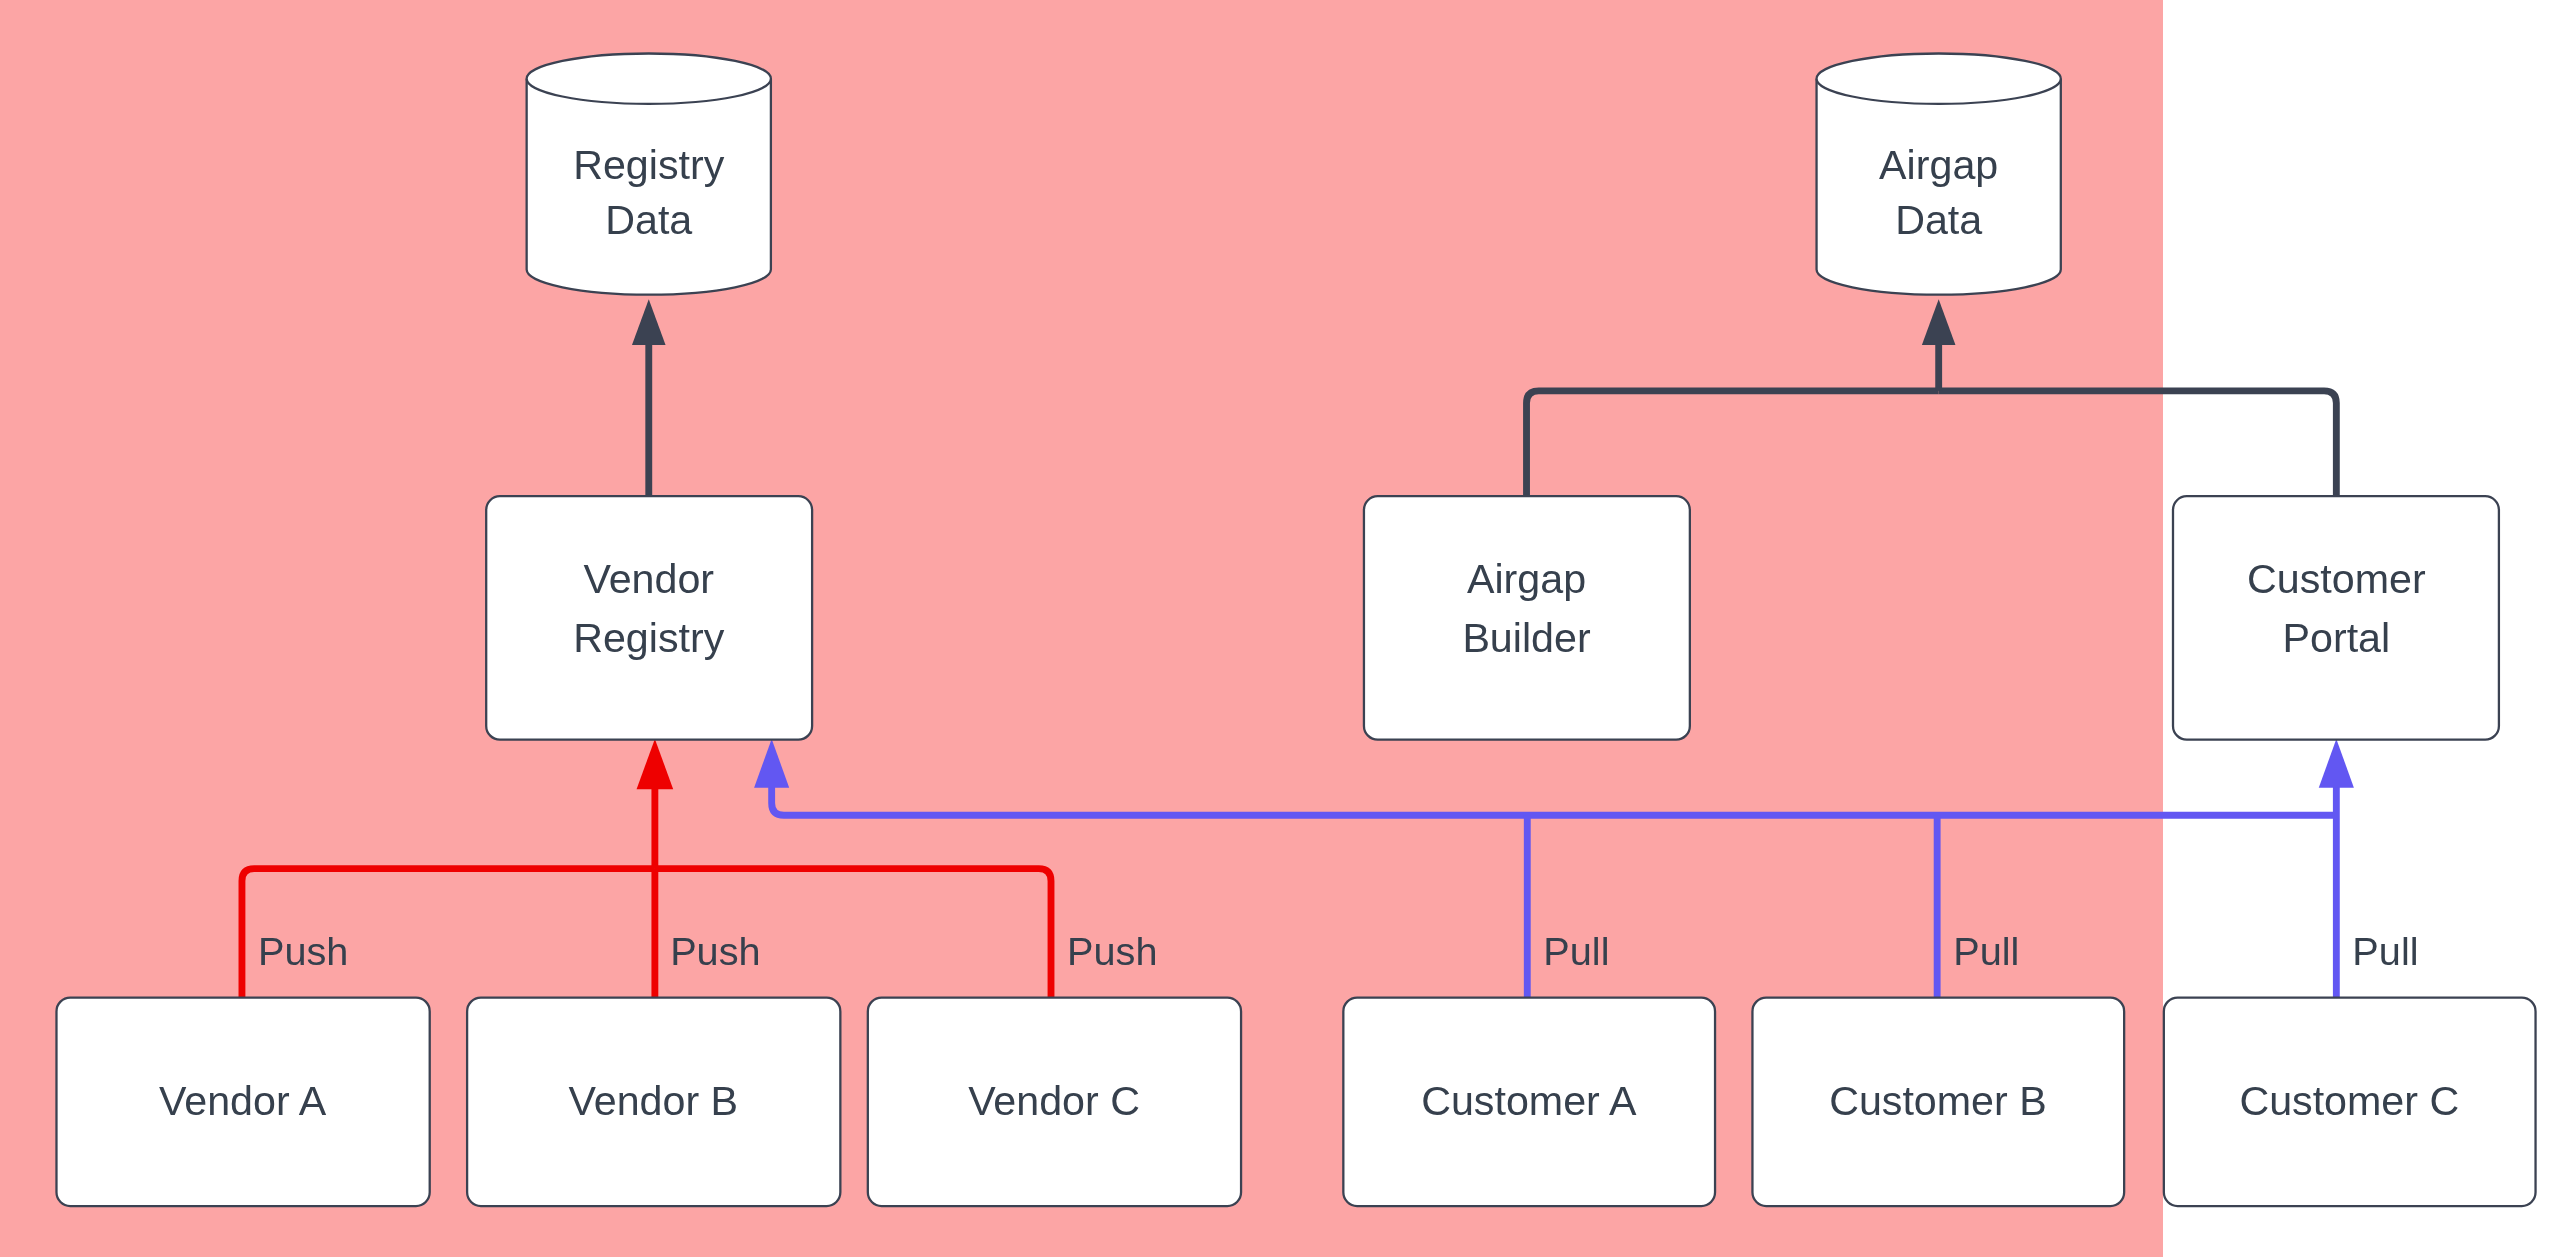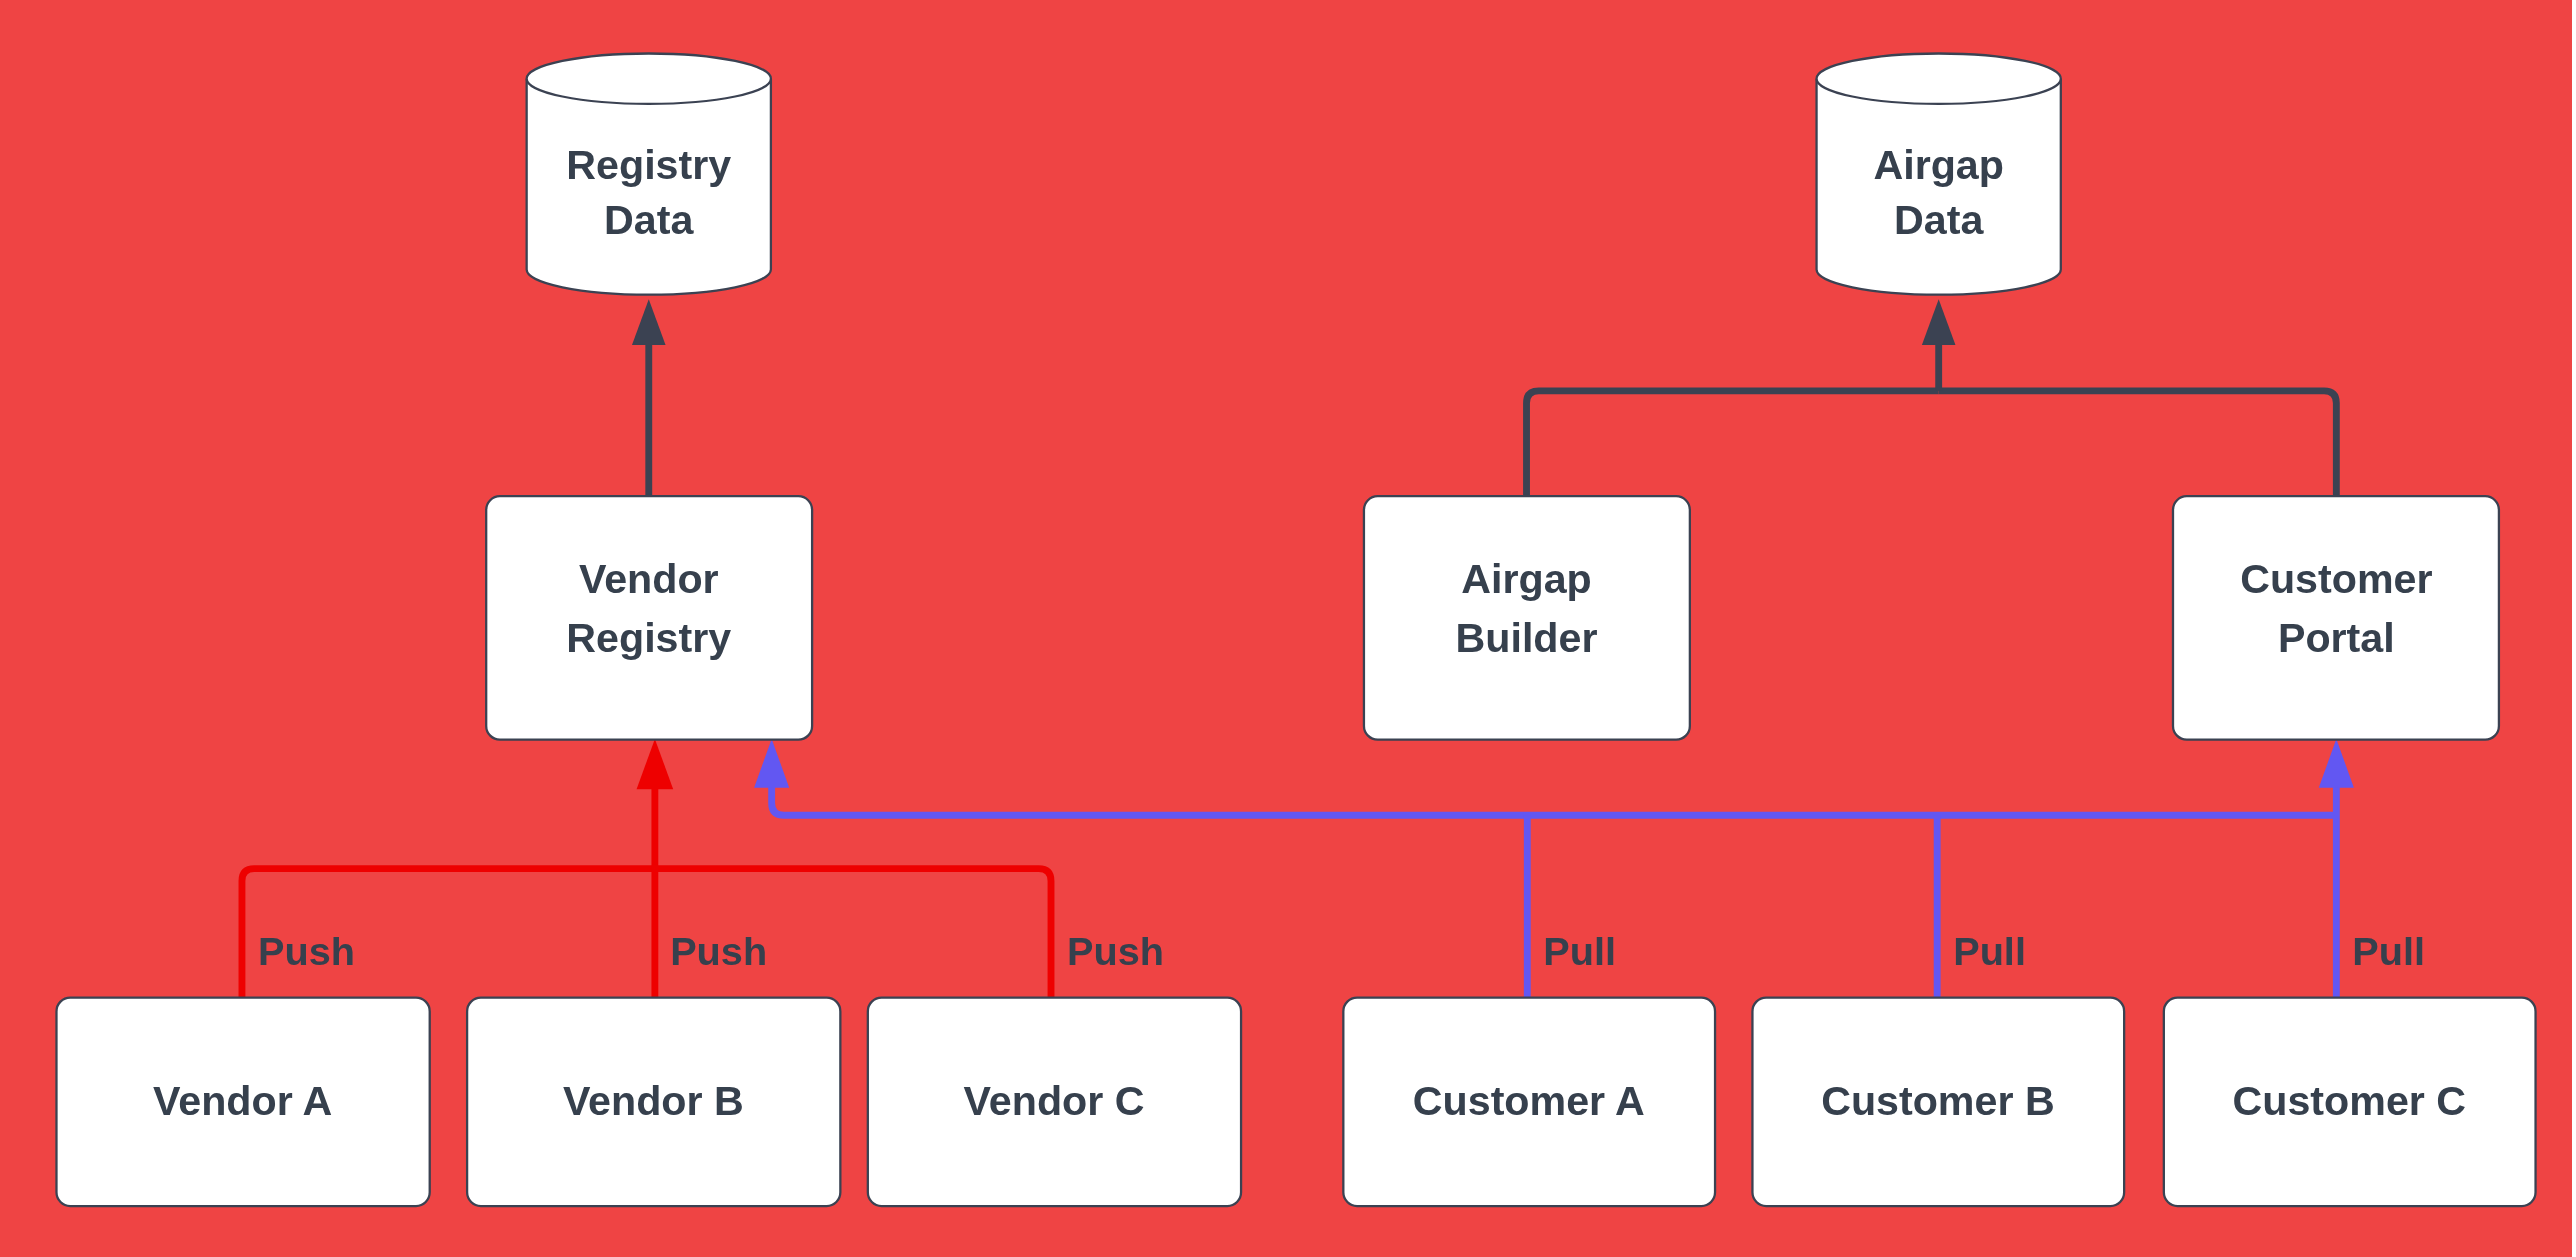--- a/index.html
+++ b/index.html
@@ -9,24 +9,23 @@
     background: #ffffff;
   }
   body {
     font-family: "Liberation Sans", "DejaVu Sans", sans-serif;
     width: 2576px;
     height: 1258px;
     overflow: hidden;
   }
   #diagram-root {
     position: relative;
-    width: 2572px;
+    width: 2163px;
     height: 1258px;
-    background: #ef4444;
-    font-weight: bold;
+    background: #fca5a5;
   }
   svg.diagram-canvas {
     display: block;
     width: 2576px;
     height: 1258px;
   }
   .node-shape {
     fill: #ffffff;
     stroke: #3b4252;
     stroke-width: 3;

